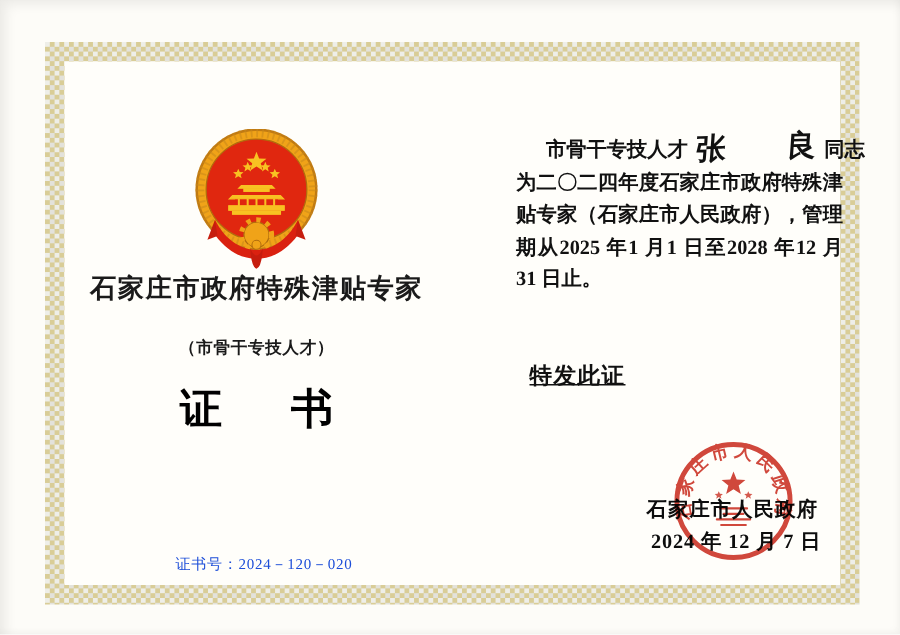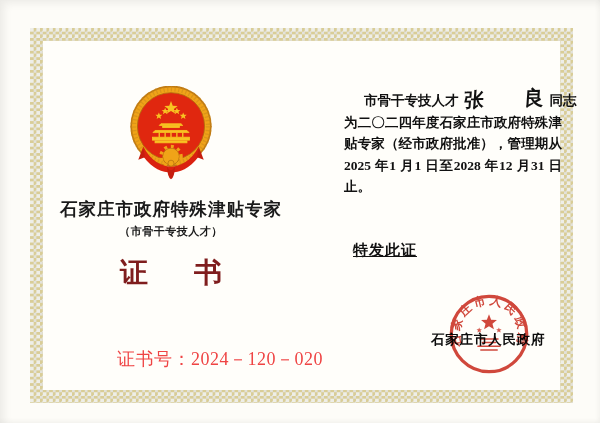--- a/index.html
+++ b/index.html
@@ -11,27 +11,27 @@
   .frame{position:absolute;left:30px;top:28px;right:27px;bottom:20px;
          background:
            conic-gradient(#d9cd97 90deg,#e3e2db 90deg 180deg,#d9cd97 180deg 270deg,#eeeee8 270deg)
            0 0 / 6.4px 6.4px;}
   .frame-inner{position:absolute;inset:13px;background:#fffefa;}
   
   .emblem{position:absolute;left:129px;top:86px;width:84px;height:94px;}
   
   .ltitle{position:absolute;left:50px;width:242px;text-align:center;color:#1a1a1a;
           font-family:"Liberation Sans","DejaVu Sans",sans-serif;font-weight:bold;}
-  .ltitle1{top:197px;font-size:17.5px;letter-spacing:1px;}
+  .ltitle1{top:180px;font-size:17.5px;letter-spacing:1px;}
   .ltitle2{top:224px;font-size:11px;letter-spacing:.5px;}
   .certword{position:absolute;left:50px;top:254px;width:242px;text-align:center;
             font-family:"Liberation Sans","DejaVu Sans",sans-serif;
-            font-weight:bold;font-size:28px;color:#7f1d1d;}
+            font-weight:bold;font-size:28px;color:#000000;}
   .certword .gap{display:inline-block;width:46px;}
-  .certno{position:absolute;left:117px;top:347px;font-size:18px;color:#ef4444;letter-spacing:.5px;}
+  .certno{position:absolute;left:117px;top:369px;font-size:10px;color:#1d4ed8;letter-spacing:.5px;}
   
   .rbody{position:absolute;left:344px;top:88px;width:218px;color:#111;
          font-size:13.5px;font-weight:bold;line-height:21.6px;}
   .line1{white-space:nowrap;}
   .line1 .indent{display:inline-block;width:20px;}
   .name{display:inline-block;font-size:20px;letter-spacing:40px;margin:0 -34px 0 5px;
         transform:skewX(-6deg) rotate(-2deg);transform-origin:center;font-weight:bold;}
   .flowtext{text-align:justify;word-break:break-word;}
   .issue{position:absolute;left:353px;top:241px;font-size:15px;font-weight:bold;
          letter-spacing:1px;color:#111;text-decoration:underline;}
@@ -95,26 +95,27 @@
 
   <div class="ltitle ltitle1">石家庄市政府特殊津贴专家</div>
   <div class="ltitle ltitle2">（市骨干专技人才）</div>
 
   <div class="certword"><span>证</span><span class="gap"></span><span>书</span></div>
 
   <div class="certno">证书号：2024－120－020</div>
 
   <div class="rbody">
     <div class="line1"><span class="indent"></span><span>市骨干专技人才</span><span class="name">张良</span><span>同志</span></div>
-    <div class="flowtext">为二〇二四年度石家庄市政府特殊津贴专家（经市政府批准），管理期从2025 年1 月1 日至2028 年12 月31 日止。</div>
+    <div class="flowtext">为二〇二四年度石家庄市政府特殊津贴专家（石家庄市人民政府），管理期从2025 年1 月1 日至2028 年12 月31 日止。</div>
   </div>
 
   <div class="issue">特发此证</div>
 
   <div class="issuer">石家庄市人民政府</div>
+  <div class="idate">2024 年 12 月 7 日</div>
 
   <svg class="seal" viewBox="0 0 100 100" aria-hidden="true">
     <defs>
       <path id="ringPath" d="M 50,50 m -36,0 a 36,36 0 1 1 72,0 a 36,36 0 1 1 -72,0"></path>
     </defs>
     <circle cx="50" cy="50" r="46" fill="none" stroke="#cc382c" stroke-width="4"></circle>
     <g transform="rotate(-24 50 50)" fill="#cc382c" font-family="'Liberation Sans','DejaVu Sans',sans-serif" font-size="14.5" font-weight="bold">
       <text letter-spacing="3.5">
         <textPath href="#ringPath" startOffset="0">石家庄市人民政府</textPath>
       </text>

